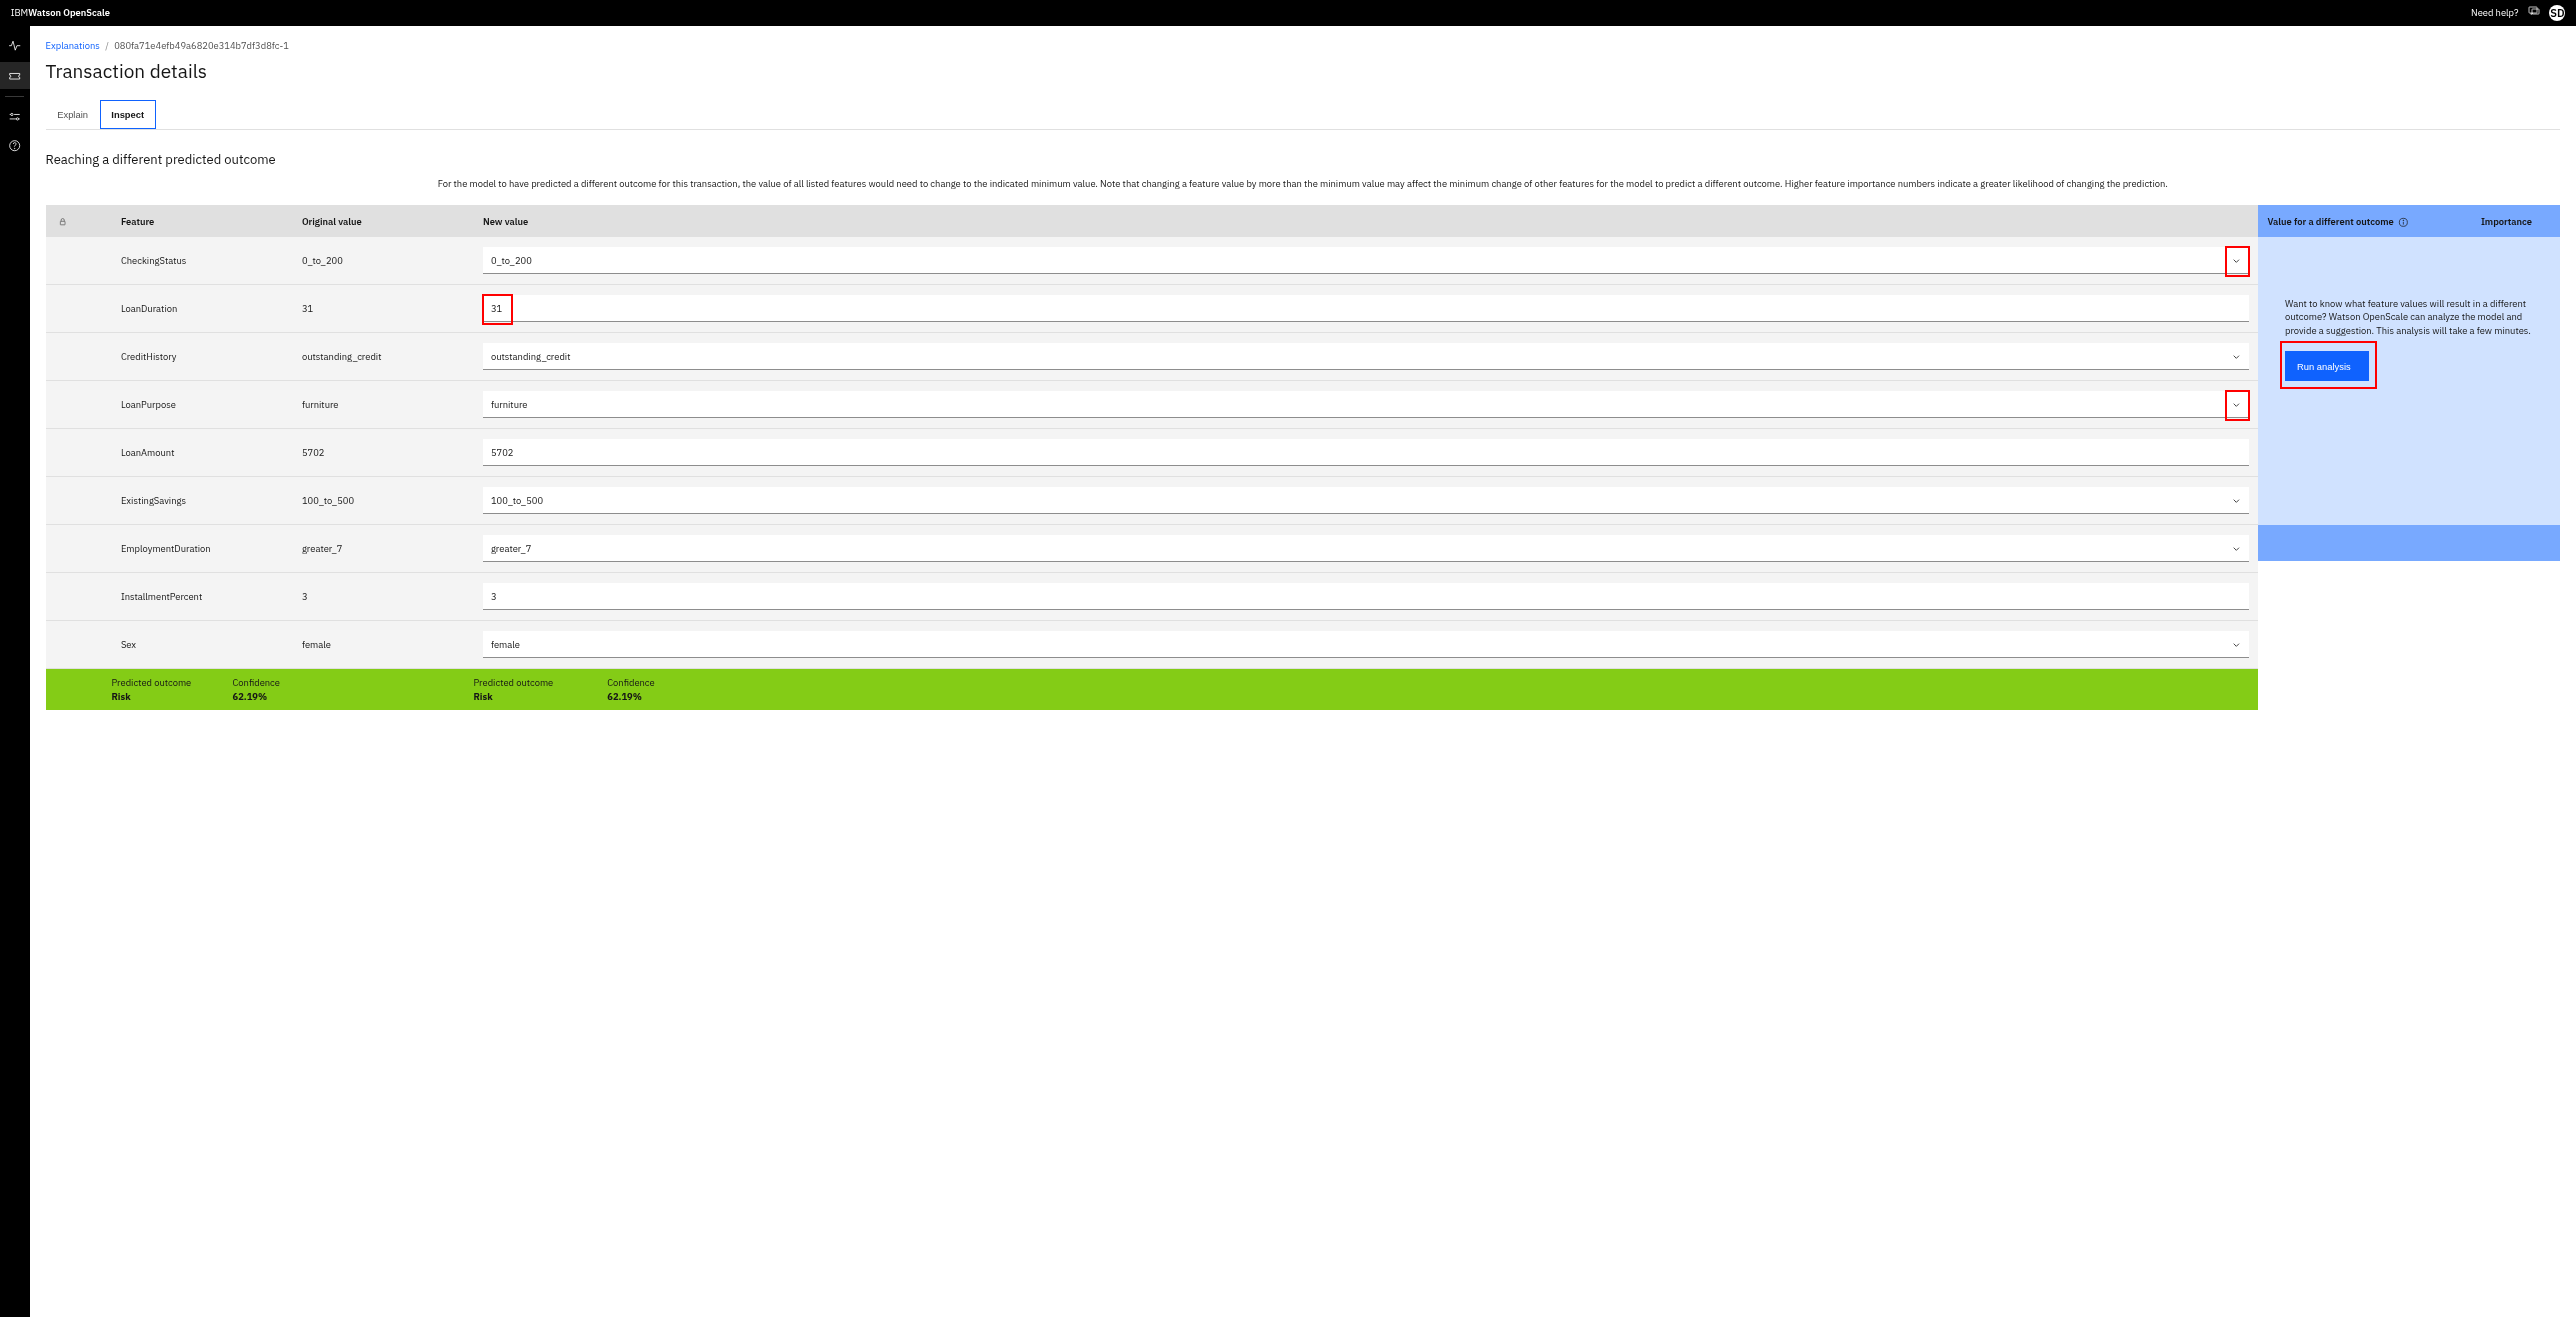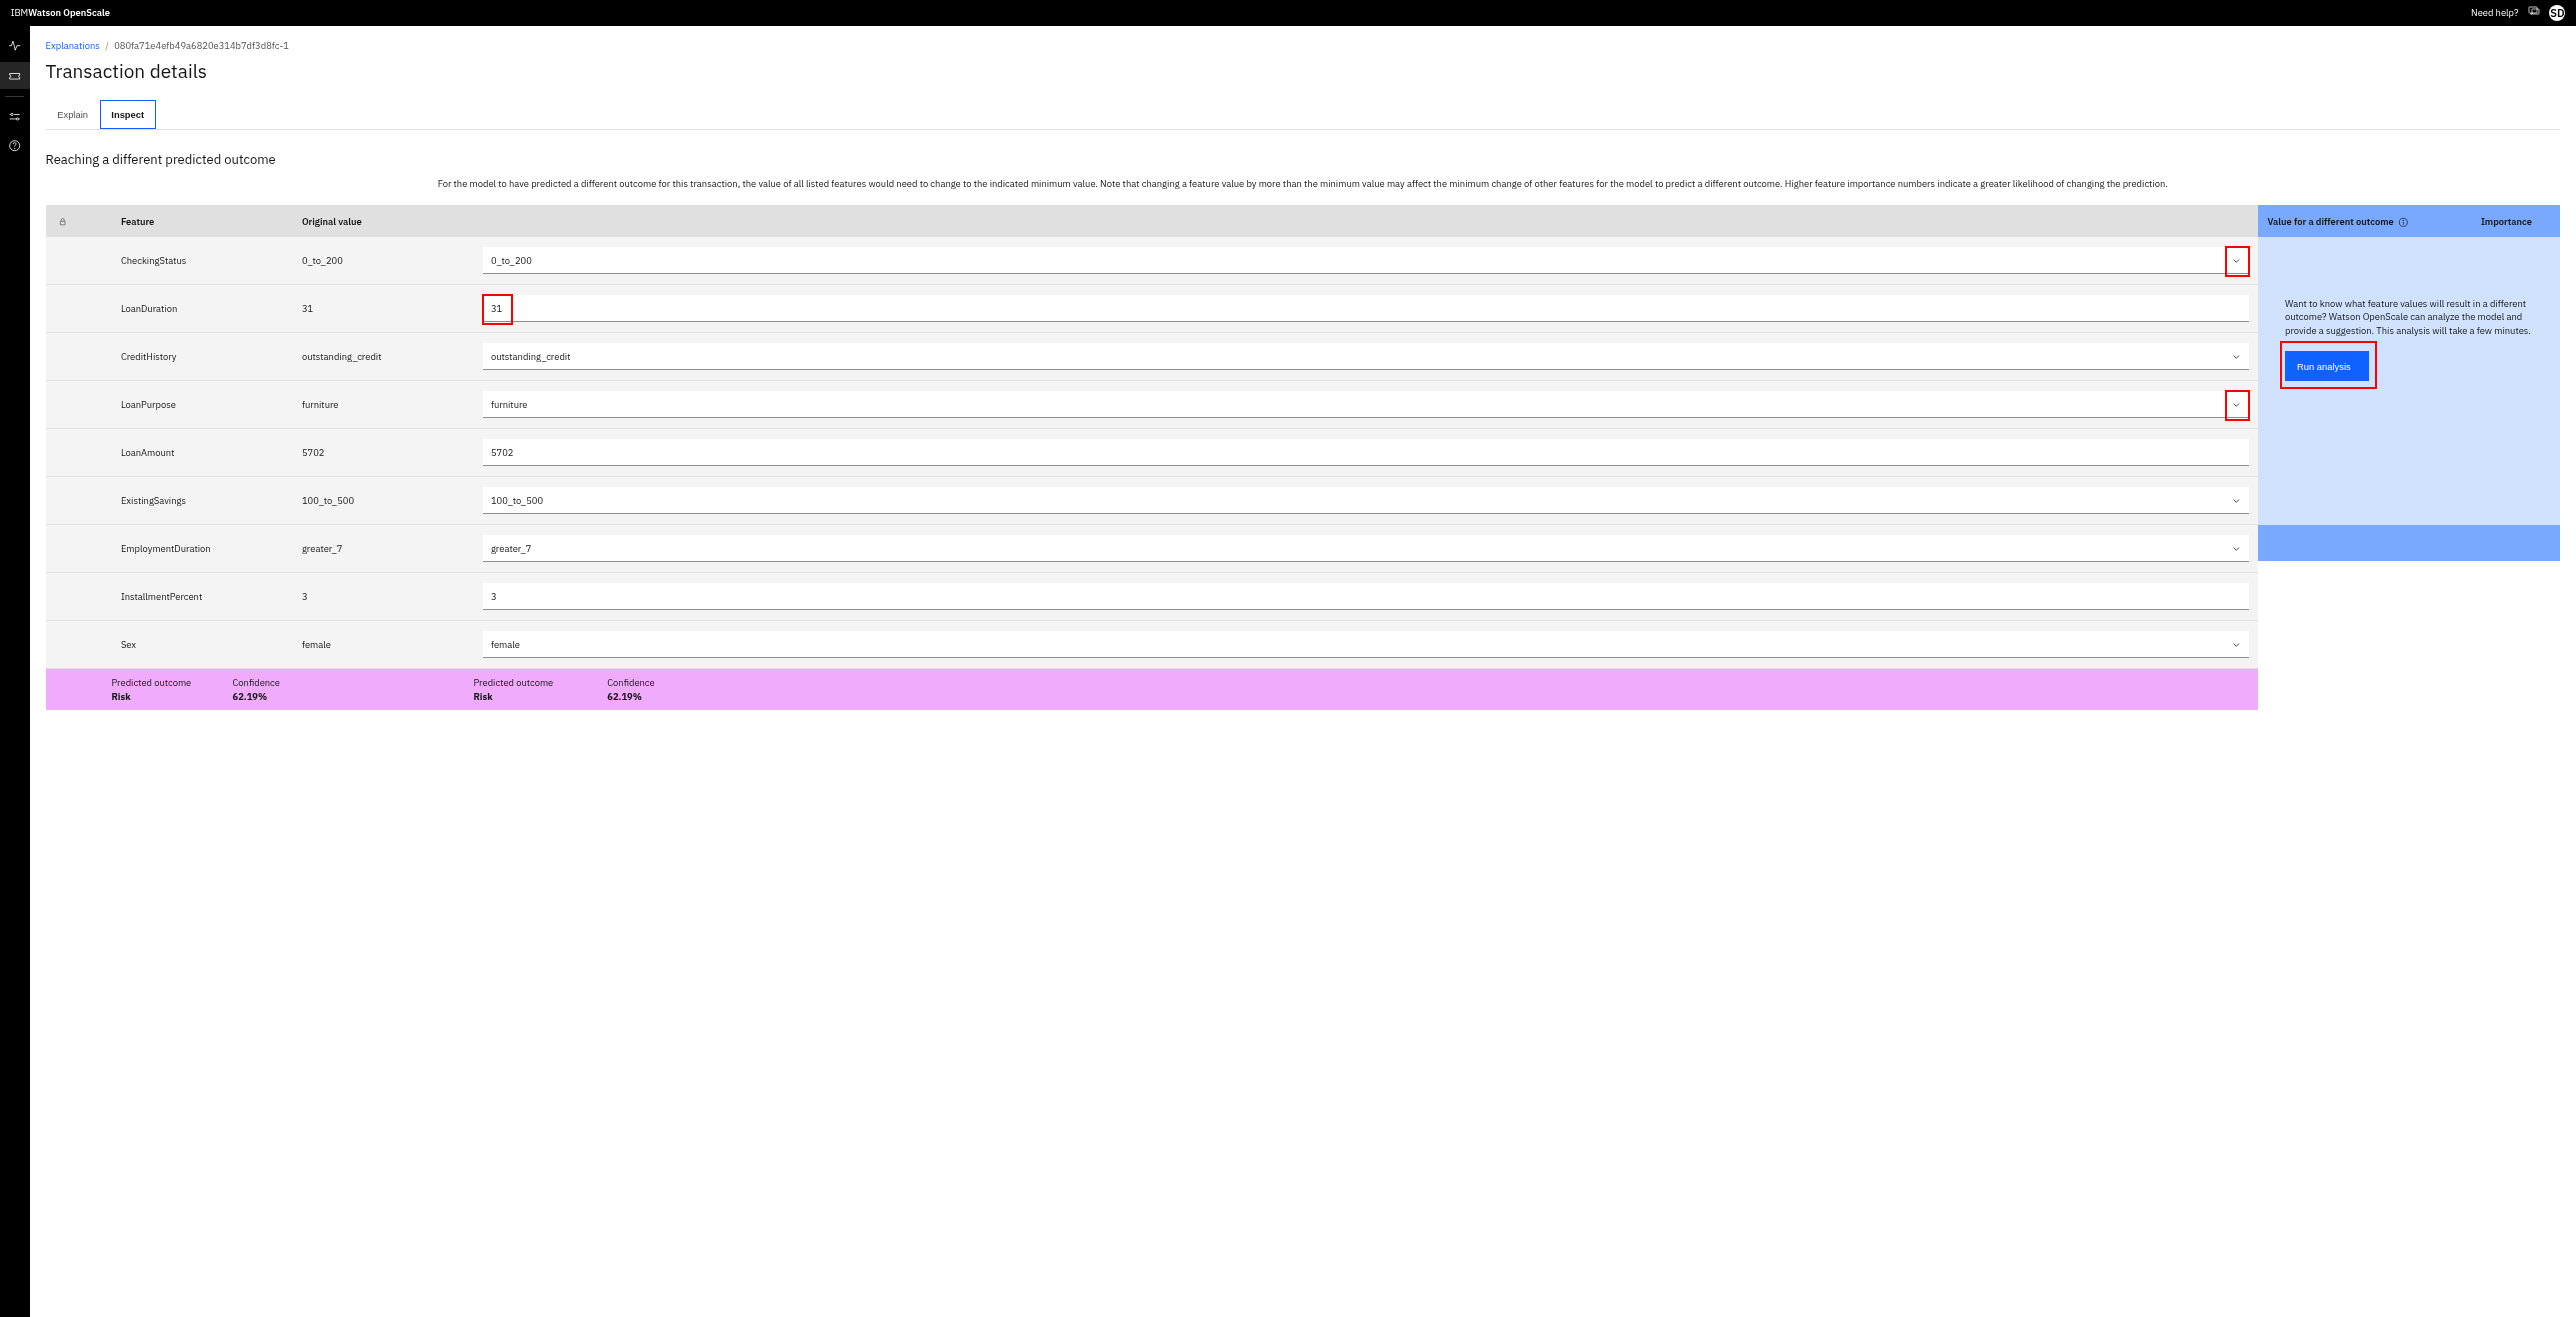--- a/index.html
+++ b/index.html
@@ -69,21 +69,21 @@
   .td.col-lock { width: 66px; }
   .td.col-feature { width: 181px; }
   .td.col-original { width: 181px; }
   .td.col-newval { flex: 1; padding-right: 9.4px; }
 
   .input-wrap { position: relative; width: 100%; }
   .select, .inputnum { width: 100%; height: 27px; background: #fff; border: none; border-bottom: 0.7px solid #8d8d8d; padding: 0 8px; font-size: 9.4px; font-family: inherit; color: #161616; outline: none; }
   .select { appearance: none; -webkit-appearance: none; padding-right: 24px; }
   .chev { position: absolute; right: 6.7px; top: 50%; transform: translateY(-50%); pointer-events: none; width: 10.7px; height: 10.7px; color: #161616; }
 
-  .tfoot { display: flex; background: #f0abfc; padding: 6.7px 0; }
+  .tfoot { display: flex; background: #84cc16; padding: 6.7px 0; }
   .tfoot .block { display: flex; flex-direction: column; gap: 1.3px; }
   .tfoot .label { font-size: 9.4px; }
   .tfoot .value { font-weight: 700; }
   .tfoot.blue { background: #78a9ff; }
 
   
   .right-body { background: #d0e2ff; padding: 60px 27px 34px 27px; min-height: 288px; display: flex; flex-direction: column; gap: 14.7px; }
   .right-body p { font-size: 9.4px; line-height: 1.4; }
   .run-btn { background: #0f62fe; color: #fff; border: none; padding: 9.4px 12px; font-size: 9.4px; cursor: pointer; width: 84px; text-align: left; }
 
@@ -176,20 +176,21 @@
         <div class="left-panel">
           <div class="thead">
             <div class="th col-lock">
               <svg class="lock-head-icon" viewBox="0 0 24 24" fill="none" stroke="currentColor" stroke-width="1.8">
                   <rect x="6" y="11" width="12" height="9" rx="1"></rect>
                   <path d="M8 11 V8 a4 4 0 0 1 8 0 v3"></path>
                 </svg>
             </div>
             <div class="th col-feature">Feature</div>
             <div class="th col-original">Original value</div>
+            <div class="th col-newval">New value</div>
           </div>
           <div id="rows-container">
               <div class="trow">
                 <div class="td col-lock"></div>
                 <div class="td col-feature">CheckingStatus</div>
                 <div class="td col-original">0_to_200</div>
                 <div class="td col-newval">
                   <div class="input-wrap hl hl-chev"><select class="select"><option>0_to_200</option></select><span class="chev"><svg viewBox="0 0 24 24" width="10.7" height="10.7" fill="none" stroke="currentColor" stroke-width="1.8">
                         <polyline points="6 9 12 15 18 9"></polyline>
                       </svg></span></div>

